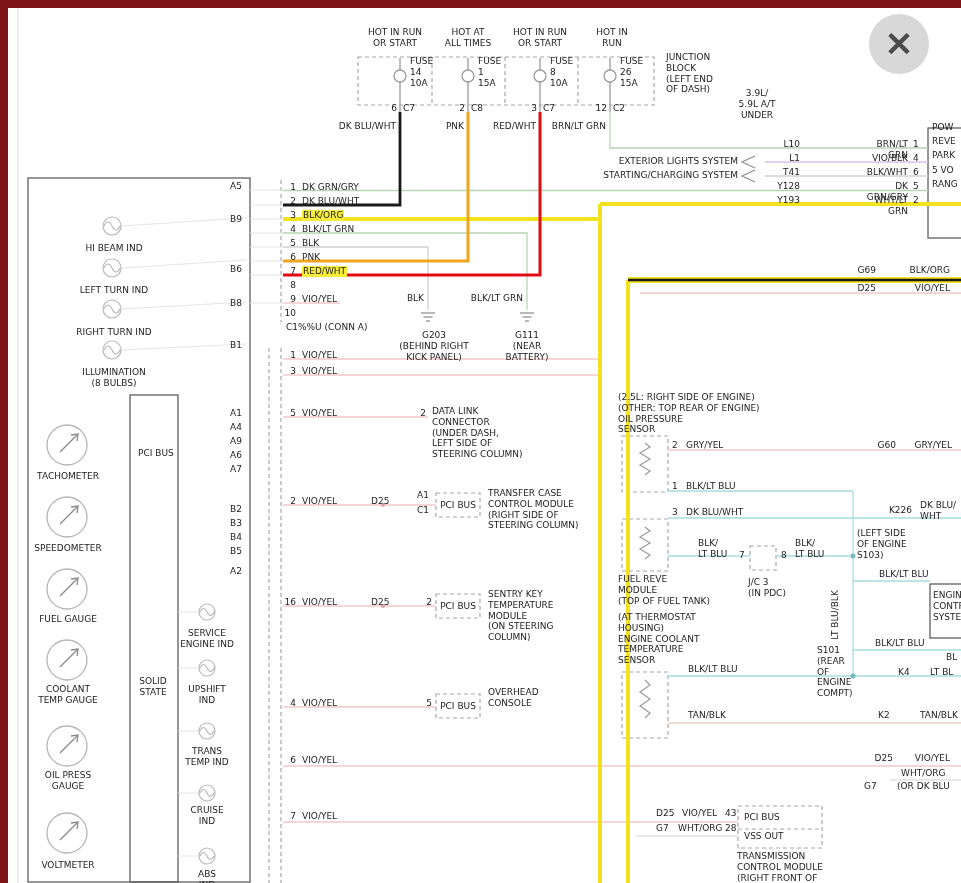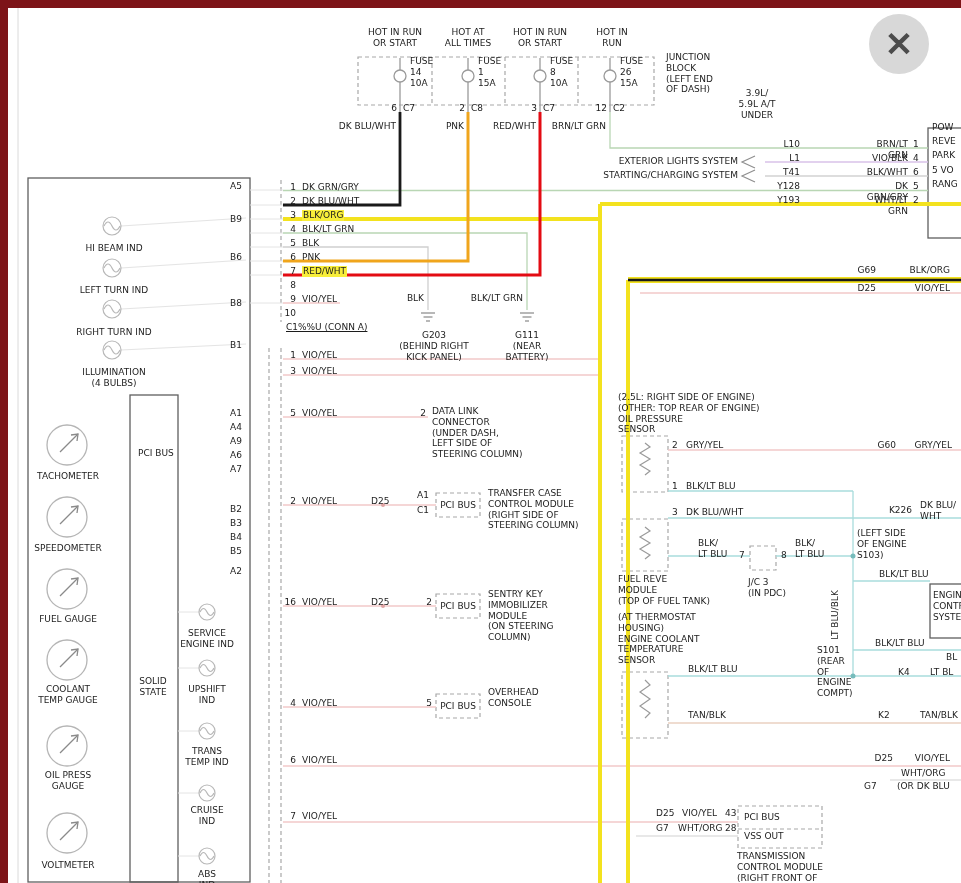--- a/index.html
+++ b/index.html
@@ -5,21 +5,21 @@
   body{margin:0}
   .screen{position:relative;width:961px;height:883px;background:#ffffff;overflow:hidden;
           font-family:"DejaVu Sans",sans-serif}
   .bar-top{position:absolute;left:0;top:0;width:961px;height:8px;background:#7d1418}
   .bar-left{position:absolute;left:0;top:0;width:8px;height:883px;background:#7d1418}
   svg.wires{position:absolute;left:0;top:0}
   .lb{position:absolute;font-size:9px;line-height:1.2;color:#1c1c1c;white-space:pre-line}
   .c{transform:translateX(-50%);text-align:center}
   .r{transform:translateX(-100%);text-align:right}
   .hl{background:#f8ee3a;padding:0 1px}
-  .ul{text-decoration:underline}
+  .ul{}
   .mod{line-height:14.2px}
   .rot{transform:rotate(-90deg);transform-origin:0 100%}
   .close-btn{position:absolute;left:869px;top:14px;width:60px;height:60px;border-radius:50%;
              background:#d8d8d8;border:none;display:flex;align-items:center;justify-content:center;cursor:pointer}
   .close-x{font-size:34px;color:#4c4c4c;font-weight:bold;line-height:1}
 </style>
 </head>
 <body>
 
 <div class="screen">
@@ -269,24 +269,24 @@
 RANG</span>
   <span class="lb r" style="left:876px;top:265px">G69</span>
   <span class="lb r" style="left:950px;top:265px">BLK/ORG</span>
   <span class="lb r" style="left:876px;top:283px">D25</span>
   <span class="lb r" style="left:950px;top:283px">VIO/YEL</span>
 
   <span class="lb c" style="left:114px;top:243px">HI BEAM IND</span>
   <span class="lb c" style="left:114px;top:285px">LEFT TURN IND</span>
   <span class="lb c" style="left:114px;top:327px">RIGHT TURN IND</span>
   <span class="lb c" style="left:114px;top:367px">ILLUMINATION
-(4 BULBS)</span>
+(8 BULBS)</span>
   <span class="lb" style="left:230px;top:181px">A5</span>
   <span class="lb" style="left:230px;top:214px">B9</span>
-  <span class="lb" style="left:230px;top:252px">B6</span>
+  <span class="lb" style="left:230px;top:264px">B6</span>
   <span class="lb" style="left:230px;top:298px">B8</span>
   <span class="lb" style="left:230px;top:340px">B1</span>
   <span class="lb" style="left:230px;top:408px">A1</span>
   <span class="lb" style="left:230px;top:422px">A4</span>
   <span class="lb" style="left:230px;top:436px">A9</span>
   <span class="lb" style="left:230px;top:450px">A6</span>
   <span class="lb" style="left:230px;top:464px">A7</span>
   <span class="lb" style="left:230px;top:504px">B2</span>
   <span class="lb" style="left:230px;top:518px">B3</span>
   <span class="lb" style="left:230px;top:532px">B4</span>
@@ -369,21 +369,21 @@
 CONTROL MODULE
 (RIGHT SIDE OF
 STEERING COLUMN)</span>
 
   <span class="lb r" style="left:296px;top:597px">16</span>
   <span class="lb" style="left:302px;top:597px">VIO/YEL</span>
   <span class="lb" style="left:371px;top:597px">D25</span>
   <span class="lb r" style="left:432px;top:597px">2</span>
   <span class="lb c" style="left:458px;top:601px">PCI BUS</span>
   <span class="lb" style="left:488px;top:589px">SENTRY KEY
-IMMOBILIZER
+TEMPERATURE
 MODULE
 (ON STEERING
 COLUMN)</span>
 
   <span class="lb r" style="left:296px;top:698px">4</span>
   <span class="lb" style="left:302px;top:698px">VIO/YEL</span>
   <span class="lb r" style="left:432px;top:698px">5</span>
   <span class="lb c" style="left:458px;top:701px">PCI BUS</span>
   <span class="lb" style="left:488px;top:687px">OVERHEAD
 CONSOLE</span>

